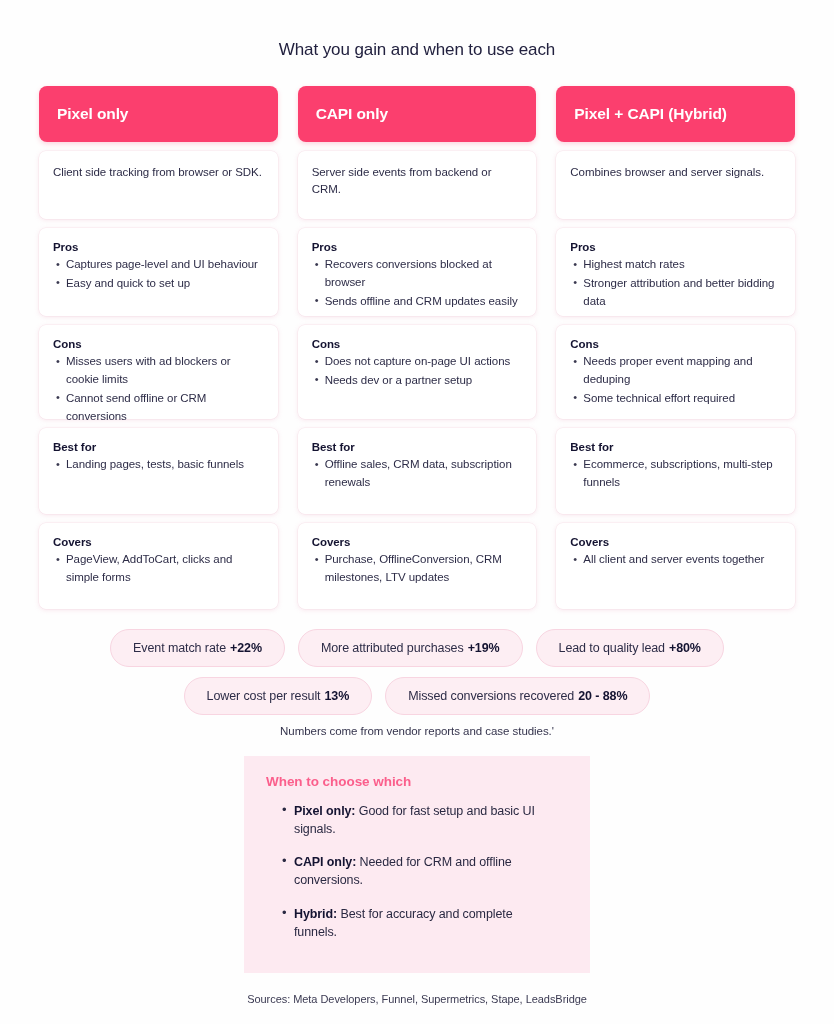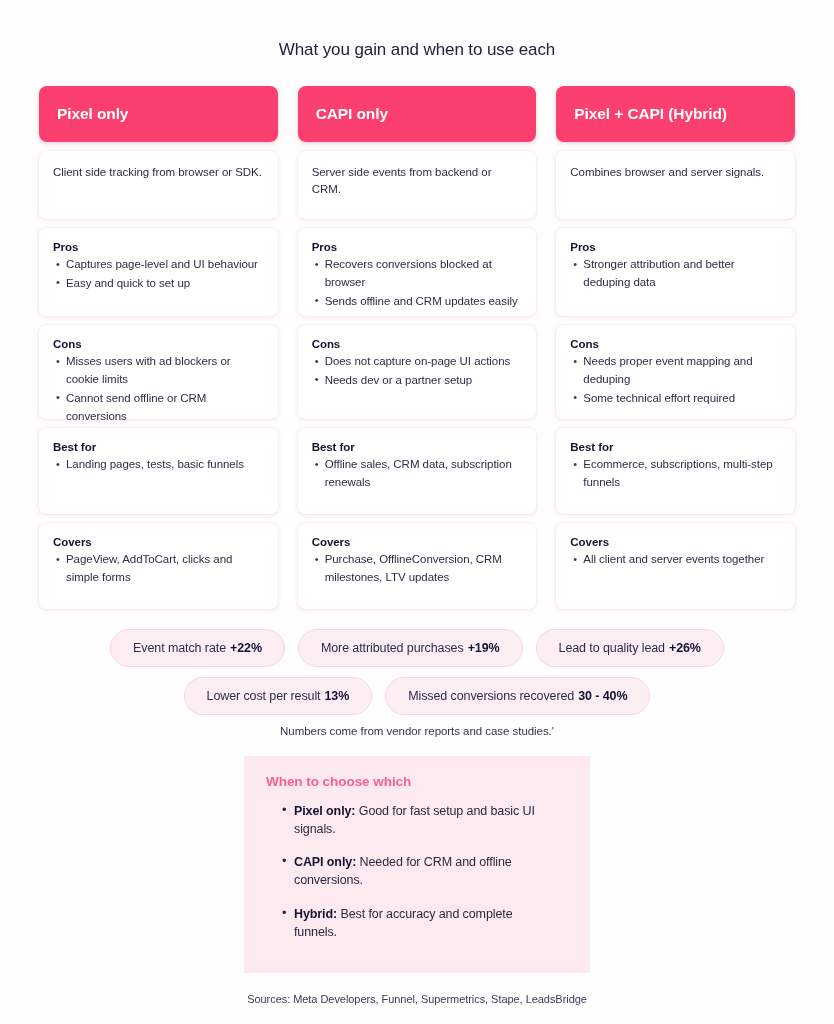--- a/index.html
+++ b/index.html
@@ -310,21 +310,22 @@
     <div class="col">
       <div class="col-head">
         <span class="col-head-label">Pixel + CAPI (Hybrid)</span>
       </div>
       <div class="card summary">
         <p class="card-lead">Combines browser and server signals.</p>
       </div>
       <div class="card r-pros">
         <p class="card-title">Pros</p>
         <ul class="bullets">
-          <li>Stronger attribution and better deduping data</li>
+          <li>Highest match rates</li>
+          <li>Stronger attribution and better bidding data</li>
         </ul>
       </div>
       <div class="card r-cons">
         <p class="card-title">Cons</p>
         <ul class="bullets">
           <li>Needs proper event mapping and deduping</li>
           <li>Some technical effort required</li>
         </ul>
       </div>
       <div class="card r-best">
@@ -348,31 +349,31 @@
       <div class="pill">
         <span>Event match rate</span>
           <b>+22%</b>
       </div>
       <div class="pill">
         <span>More attributed purchases</span>
           <b>+19%</b>
       </div>
       <div class="pill">
         <span>Lead to quality lead</span>
-          <b>+26%</b>
+          <b>+80%</b>
       </div>
     </div>
     <div class="pill-row">
       <div class="pill">
         <span>Lower cost per result</span>
           <b>13%</b>
       </div>
       <div class="pill">
         <span>Missed conversions recovered</span>
-          <b>30 - 40%</b>
+          <b>20 - 88%</b>
       </div>
     </div>
     <p class="pills-note">Numbers come from vendor reports and case studies.'</p>
   </div>
 
   <div class="choose">
     <p class="choose-title">When to choose which</p>
     <ul class="choose-list">
       <li>
         <b>Pixel only:</b>

